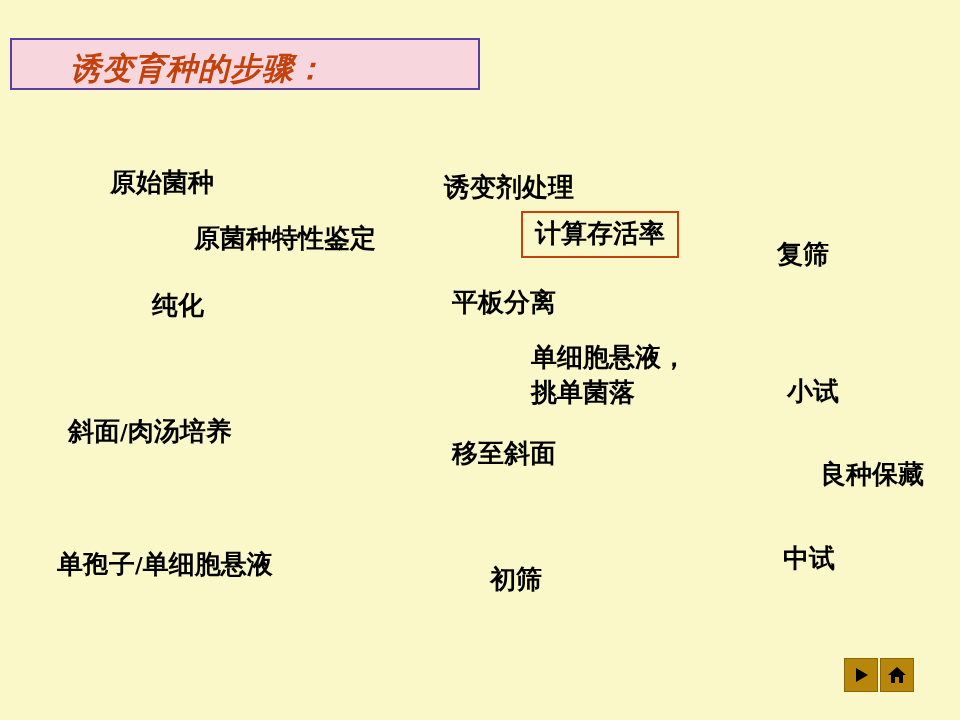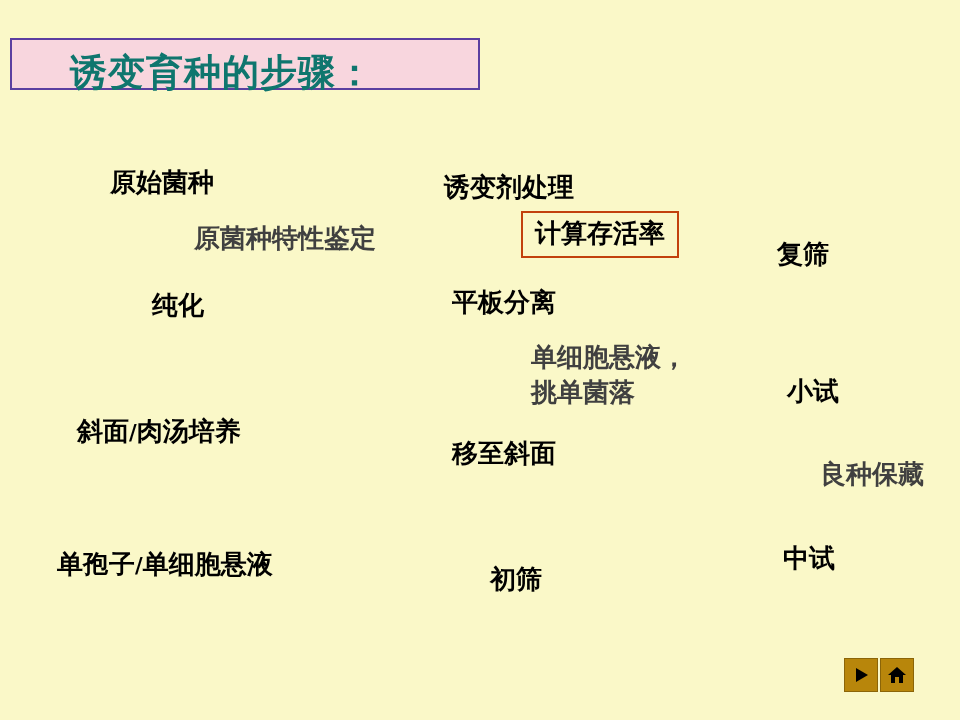--- a/index.html
+++ b/index.html
@@ -27,36 +27,37 @@
     width: 470px;
     height: 52px;
     background: #F8D6DE;
     border: 2px solid #5B3FA0;
     box-sizing: border-box;
   }
   .title-text {
     position: absolute;
     left: 70px;
     top: 48px;
-    font-size: 37px;
+    font-size: 31px;
     font-weight: bold;
-    color: #0f766e;
+    color: #c2410c;
     letter-spacing: 1px;
     white-space: nowrap;
+    font-style: italic;
   }
   .node {
     position: absolute;
     white-space: nowrap;
     color: #000000;
     font-weight: bold;
     font-size: 26px;
     line-height: 1.25;
   }
   .node.red {
-    color: #404040;
+    color: #000000;
   }
   .node.boxed {
     border: 2px solid #c2410c;
     padding: 4px 12px 6px 12px;
     box-sizing: border-box;
   }
   .node .slash {
     font-size: 21px;
   }
   .nav {
@@ -90,21 +91,21 @@
       <div class="node" style="left: 110px; top: 166px;">原始菌种</div>
       <div class="node" style="left: 444px; top: 139px; margin-top: 32px;">诱变剂处理</div>
       <div class="node red" style="left: 194px; top: 222px;">原菌种特性鉴定</div>
       <div class="node boxed" style="left: 521px; top: 211px;">计算存活率</div>
       <div class="node" style="left: 777px; top: 238px;">复筛</div>
       <div class="node" style="left: 152px; top: 289px;">纯化</div>
       <div class="node" style="left: 452px; top: 286px;">平板分离</div>
       <div class="node red" style="left: 531px; top: 341px;">单细胞悬液，</div>
       <div class="node red" style="left: 531px; top: 376px;">挑单菌落</div>
       <div class="node" style="left: 787px; top: 375px;">小试</div>
-      <div class="node" style="left: 77px; top: 415px;">斜面<span class="slash">/</span>肉汤培养</div>
+      <div class="node" style="left: 68px; top: 415px;">斜面<span class="slash">/</span>肉汤培养</div>
       <div class="node" style="left: 452px; top: 437px; text-align: center;">移至斜面</div>
       <div class="node red" style="left: 820px; top: 458px;">良种保藏</div>
       <div class="node" style="left: 783px; top: 542px;">中试</div>
       <div class="node" style="left: 57px; top: 548px;">单孢子<span class="slash">/</span>单细胞悬液</div>
       <div class="node" style="left: 490px; top: 563px;">初筛</div>
     </div>
 
   <div class="nav">
     <div class="nav-btn">
       <svg width="20" height="20" viewBox="0 0 20 20" aria-hidden="true">

